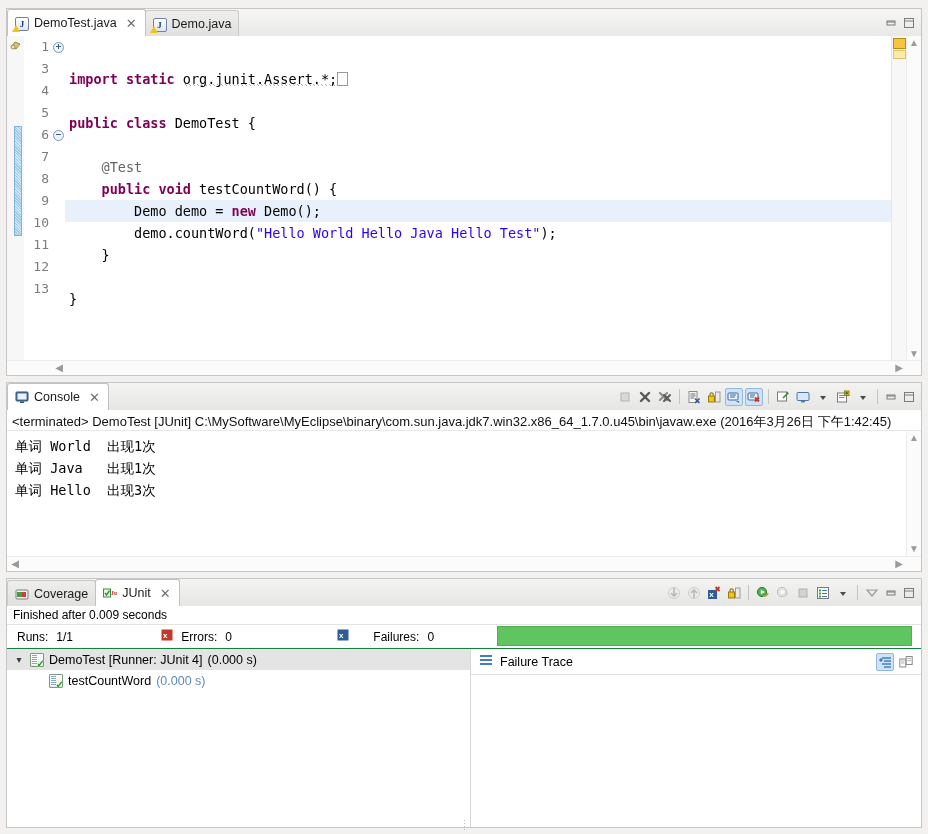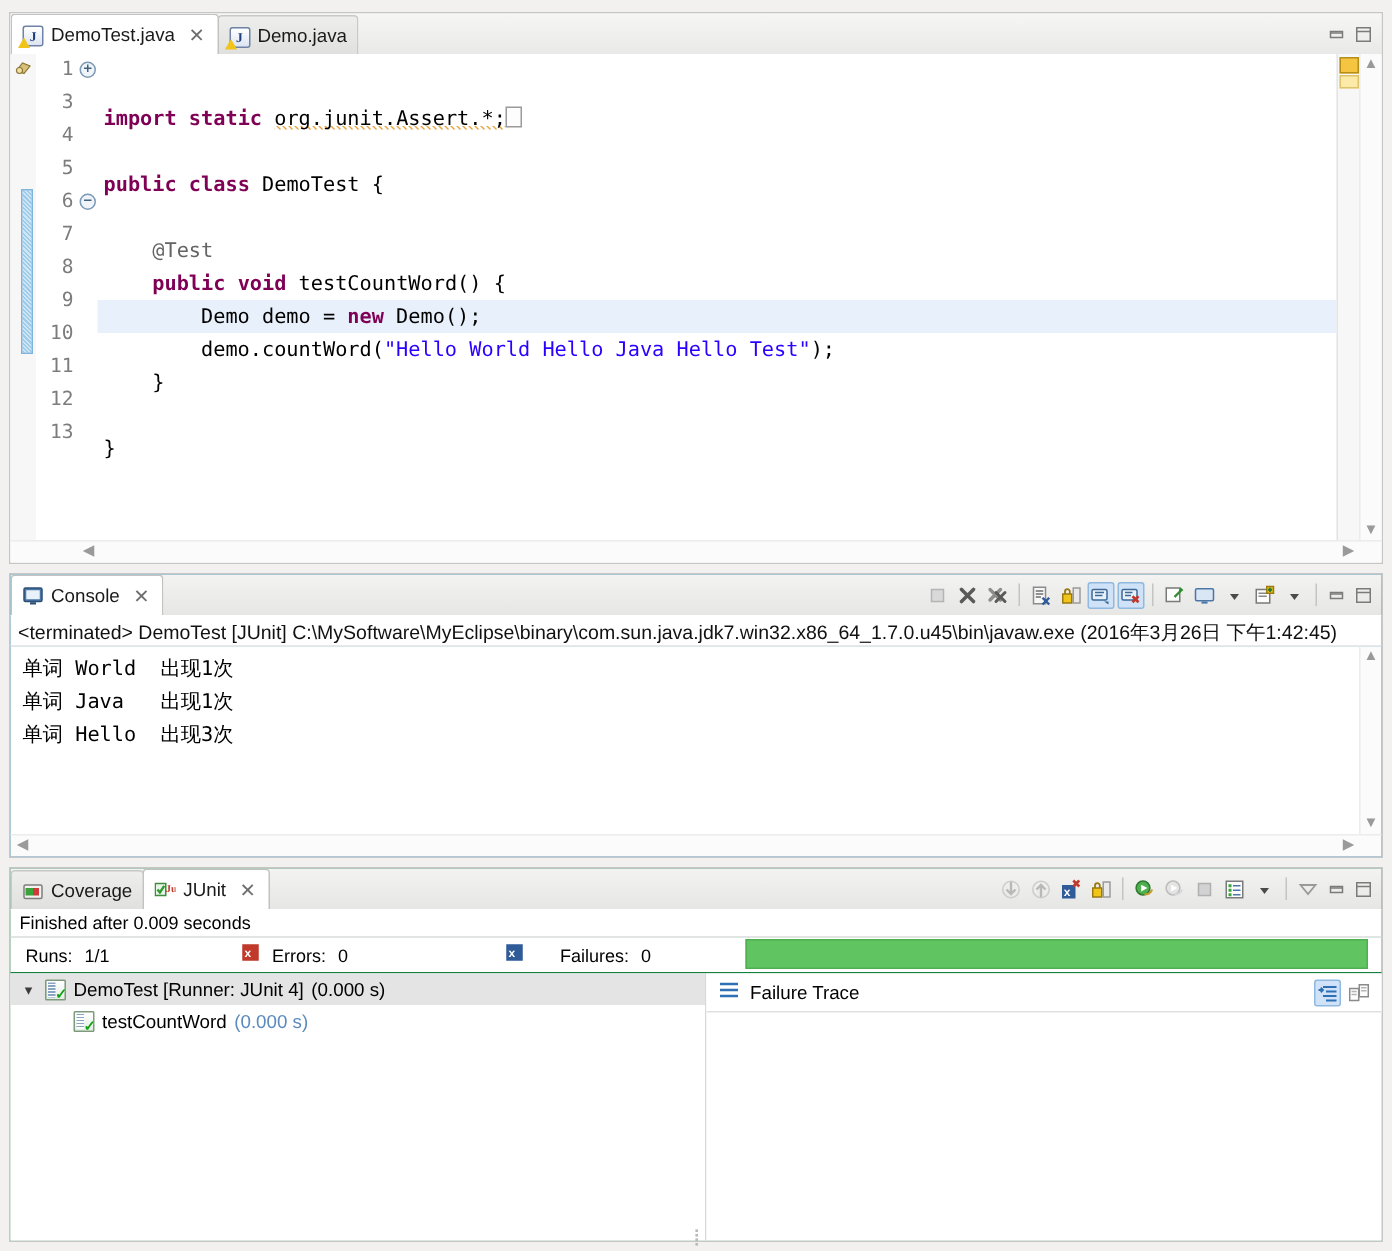--- a/index.html
+++ b/index.html
@@ -281,21 +281,21 @@
     background: #fbfbfb;
     border-top: 1px solid #ececec;
   }
   .arrowg { color: #9a9a9a; font-size: 10px; line-height: 13px; text-align: center; }
 
   
   #console-panel {
     margin: 6px 6px 0 6px;
     height: 190px;
     border: 1px solid #c6c6c6;
-    background: #0369a1;
+    background: #84cc16;
     box-sizing: border-box;
     position: relative;
   }
   .console-head {
     position: absolute;
     top: 27px; left: 0; right: 0;
     height: 21px;
     font-size: 13px;
     color: #111;
     padding: 3px 4px 0 5px;

